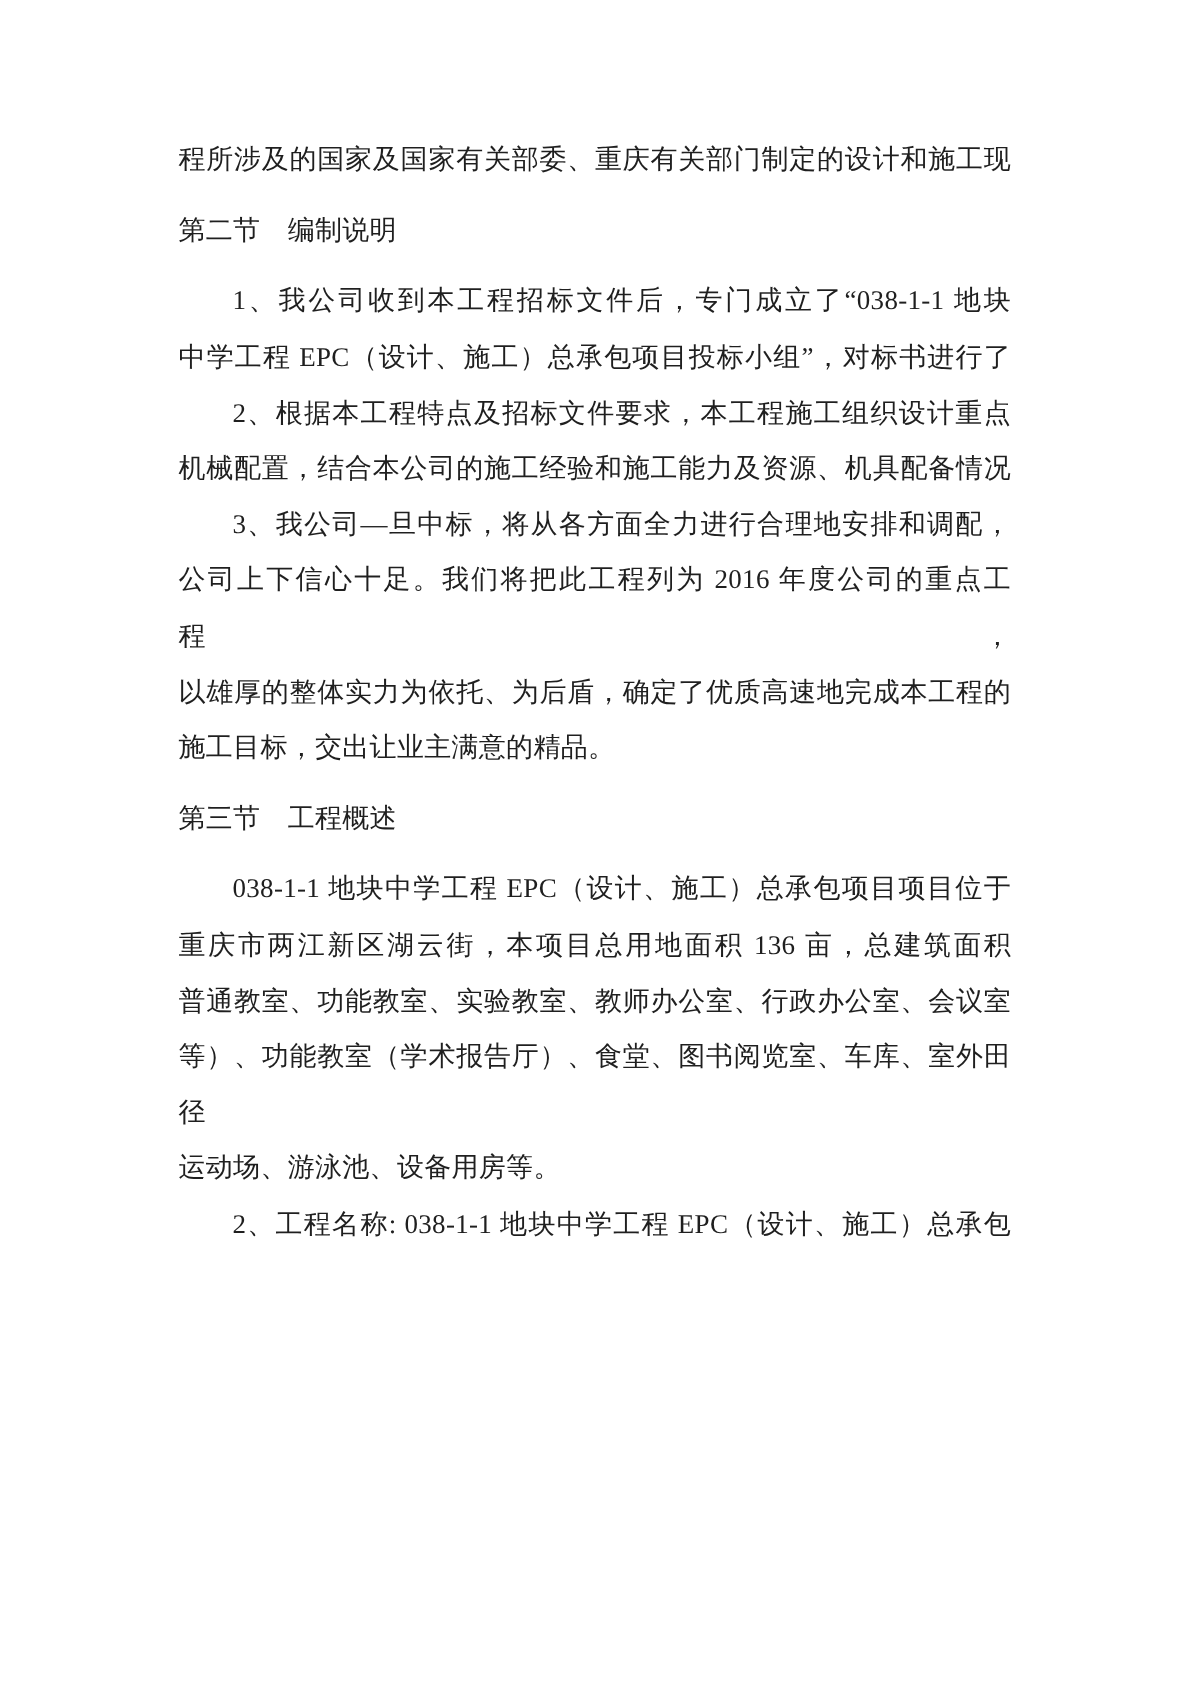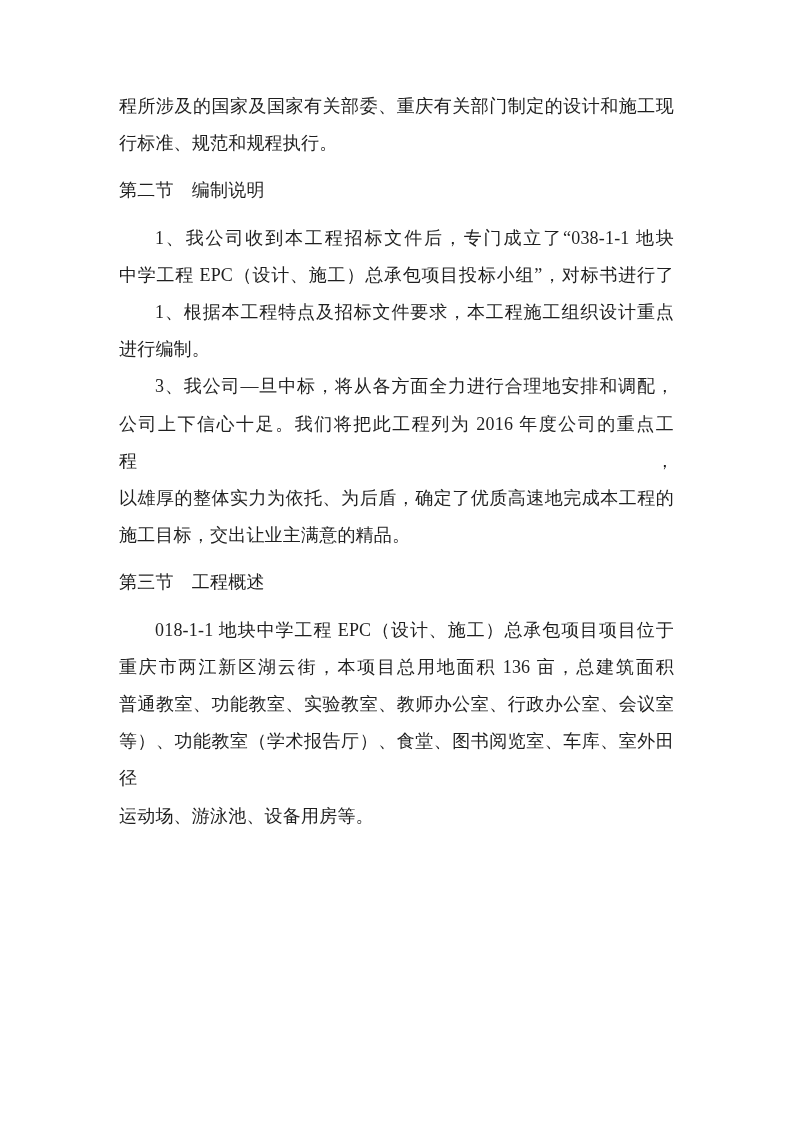--- a/index.html
+++ b/index.html
@@ -46,46 +46,48 @@
     color: #1f1f1f;
   }
 </style>
 </head>
 <body>
 
 <div class="page">
   <div class="content">
       <div class="block para">
         <div class="line fill">程所涉及的国家及国家有关部委、重庆有关部门制定的设计和施工现</div>
-        <div class="line">行标准、规范和规程执行。</div>
       </div>
       <div class="block heading">
         <div class="line">第二节　编制说明</div>
       </div>
       <div class="block para indent">
         <div class="line fill">1、我公司收到本工程招标文件后，专门成立了“038-1-1 地块</div>
         <div class="line fill">中学工程 EPC（设计、施工）总承包项目投标小组”，对标书进行了</div>
       </div>
       <div class="block para indent">
-        <div class="line fill">1、根据本工程特点及招标文件要求，本工程施工组织设计重点</div>
-        <div class="line">进行编制。</div>
+        <div class="line fill">2、根据本工程特点及招标文件要求，本工程施工组织设计重点</div>
+        <div class="line fill">机械配置，结合本公司的施工经验和施工能力及资源、机具配备情况</div>
       </div>
       <div class="block para indent">
         <div class="line fill">3、我公司—旦中标，将从各方面全力进行合理地安排和调配，</div>
         <div class="line fill">公司上下信心十足。我们将把此工程列为 2016 年度公司的重点工程，</div>
         <div class="line fill">以雄厚的整体实力为依托、为后盾，确定了优质高速地完成本工程的</div>
         <div class="line">施工目标，交出让业主满意的精品。</div>
       </div>
       <div class="block heading">
         <div class="line">第三节　工程概述</div>
       </div>
       <div class="block para indent">
-        <div class="line fill">018-1-1 地块中学工程 EPC（设计、施工）总承包项目项目位于</div>
+        <div class="line fill">038-1-1 地块中学工程 EPC（设计、施工）总承包项目项目位于</div>
         <div class="line fill">重庆市两江新区湖云街，本项目总用地面积 136 亩，总建筑面积</div>
         <div class="line fill">普通教室、功能教室、实验教室、教师办公室、行政办公室、会议室</div>
         <div class="line fill">等）、功能教室（学术报告厅）、食堂、图书阅览室、车库、室外田径</div>
         <div class="line">运动场、游泳池、设备用房等。</div>
+      </div>
+      <div class="block para indent">
+        <div class="line fill">2、工程名称: 038-1-1 地块中学工程 EPC（设计、施工）总承包</div>
       </div>
     </div>
   <div class="footer">
     <span>3</span>
   </div>
 </div>
 
 </body></html>

